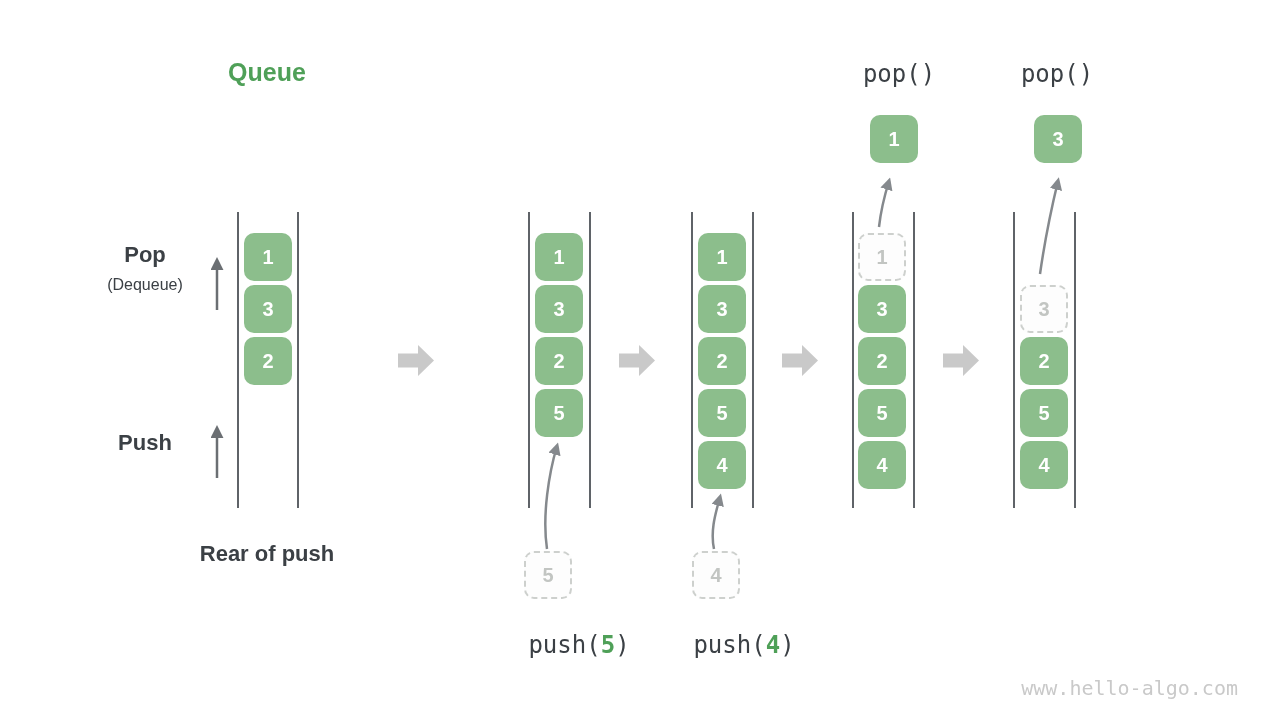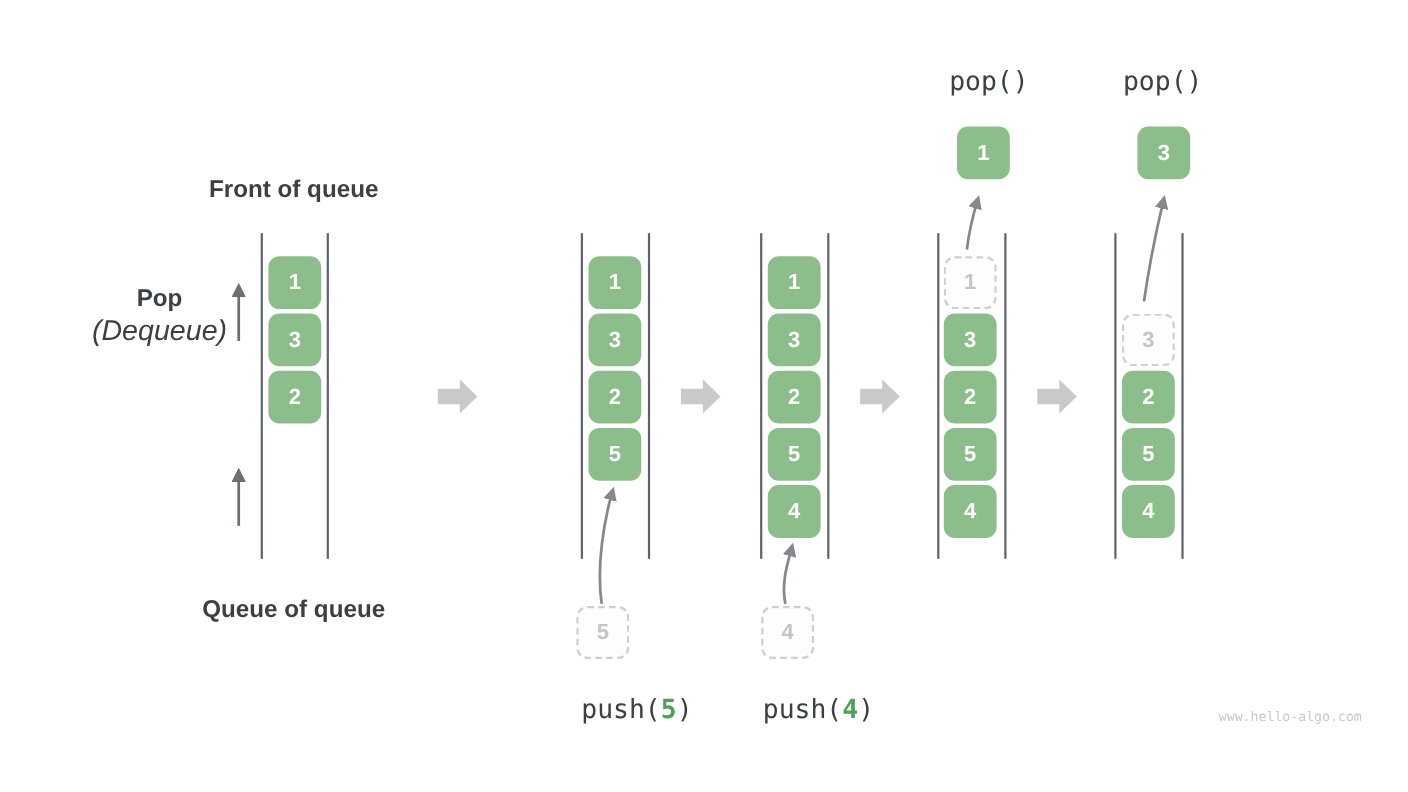--- a/index.html
+++ b/index.html
@@ -6,48 +6,49 @@
   .canvas{position:relative;width:1280px;height:720px;background:#ffffff;overflow:hidden;
           font-family:"Liberation Sans","DejaVu Sans",sans-serif;}
   .title{position:absolute;left:167px;top:58px;width:200px;text-align:center;
          font-size:25px;font-weight:bold;color:#4FA058;}
   .biglbl{position:absolute;left:167px;width:200px;text-align:center;
           font-size:22px;font-weight:bold;color:#3B4045;}
   .front{top:159px;}
   .rear{top:541px;}
   .side{position:absolute;left:65px;width:160px;text-align:center;color:#3B4045;}
   .side-main{font-size:22px;font-weight:bold;line-height:26px;}
-  .side-sub{font-size:26px;font-weight:normal;line-height:33px;font-style:italic;}
+  .side-sub{font-size:16px;font-weight:normal;line-height:33px;}
   .rail{position:absolute;top:212px;height:296px;width:1.5px;background:#5f6368;}
   .cell{position:absolute;width:48px;height:48px;background:#8CBE8C;border-radius:10px;
         color:#ffffff;font-size:20px;font-weight:bold;
         display:flex;align-items:center;justify-content:center;}
   .ghost{position:absolute;width:44px;height:44px;background:#FDFDFD;
          border:2px dashed #CDD0CD;border-radius:10px;color:#C2C5C2;
          font-size:20px;font-weight:bold;display:flex;align-items:center;justify-content:center;}
   .code{position:absolute;width:140px;text-align:center;color:#3B4045;
         font-family:"DejaVu Sans Mono",monospace;font-size:24px;}
   .code .green{color:#4FA058;font-weight:bold;}
   .overlay{position:absolute;left:0;top:0;width:1280px;height:720px;pointer-events:none;}
-  .watermark{position:absolute;right:42px;top:644px;font-family:"DejaVu Sans Mono",monospace;
-             font-size:12px;color:#C9C9C9;}
+  .watermark{position:absolute;right:42px;top:676px;font-family:"DejaVu Sans Mono",monospace;
+             font-size:20px;color:#C9C9C9;}
 </style>
 </head>
 <body>
 
 <div class="canvas">
 
-  <div class="biglbl front">Front of queue</div>
-  <div class="biglbl rear">Queue of queue</div>
+  <div class="title">Queue</div>
+  <div class="biglbl rear">Rear of push</div>
 
-  <div class="side" style="top:258px">
+  <div class="side" style="top:242px">
     <div class="side-main">Pop</div>
     <div class="side-sub">(Dequeue)</div>
   </div>
   <div class="side" style="top:430px">
+    <div class="side-main">Push</div>
   </div>
 
   <svg class="overlay" viewBox="0 0 1280 720">
     <defs>
       <marker id="ah-dark" viewBox="0 0 10 10" refX="7" refY="5" markerWidth="5.2" markerHeight="5.2" orient="auto">
         <path d="M0,0 L10,5 L0,10 z" fill="#6B6F73"></path>
       </marker>
       <marker id="ah-mid" viewBox="0 0 10 10" refX="7" refY="5" markerWidth="5" markerHeight="5" orient="auto">
         <path d="M0,0 L10,5 L0,10 z" fill="#85898D"></path>
       </marker>

